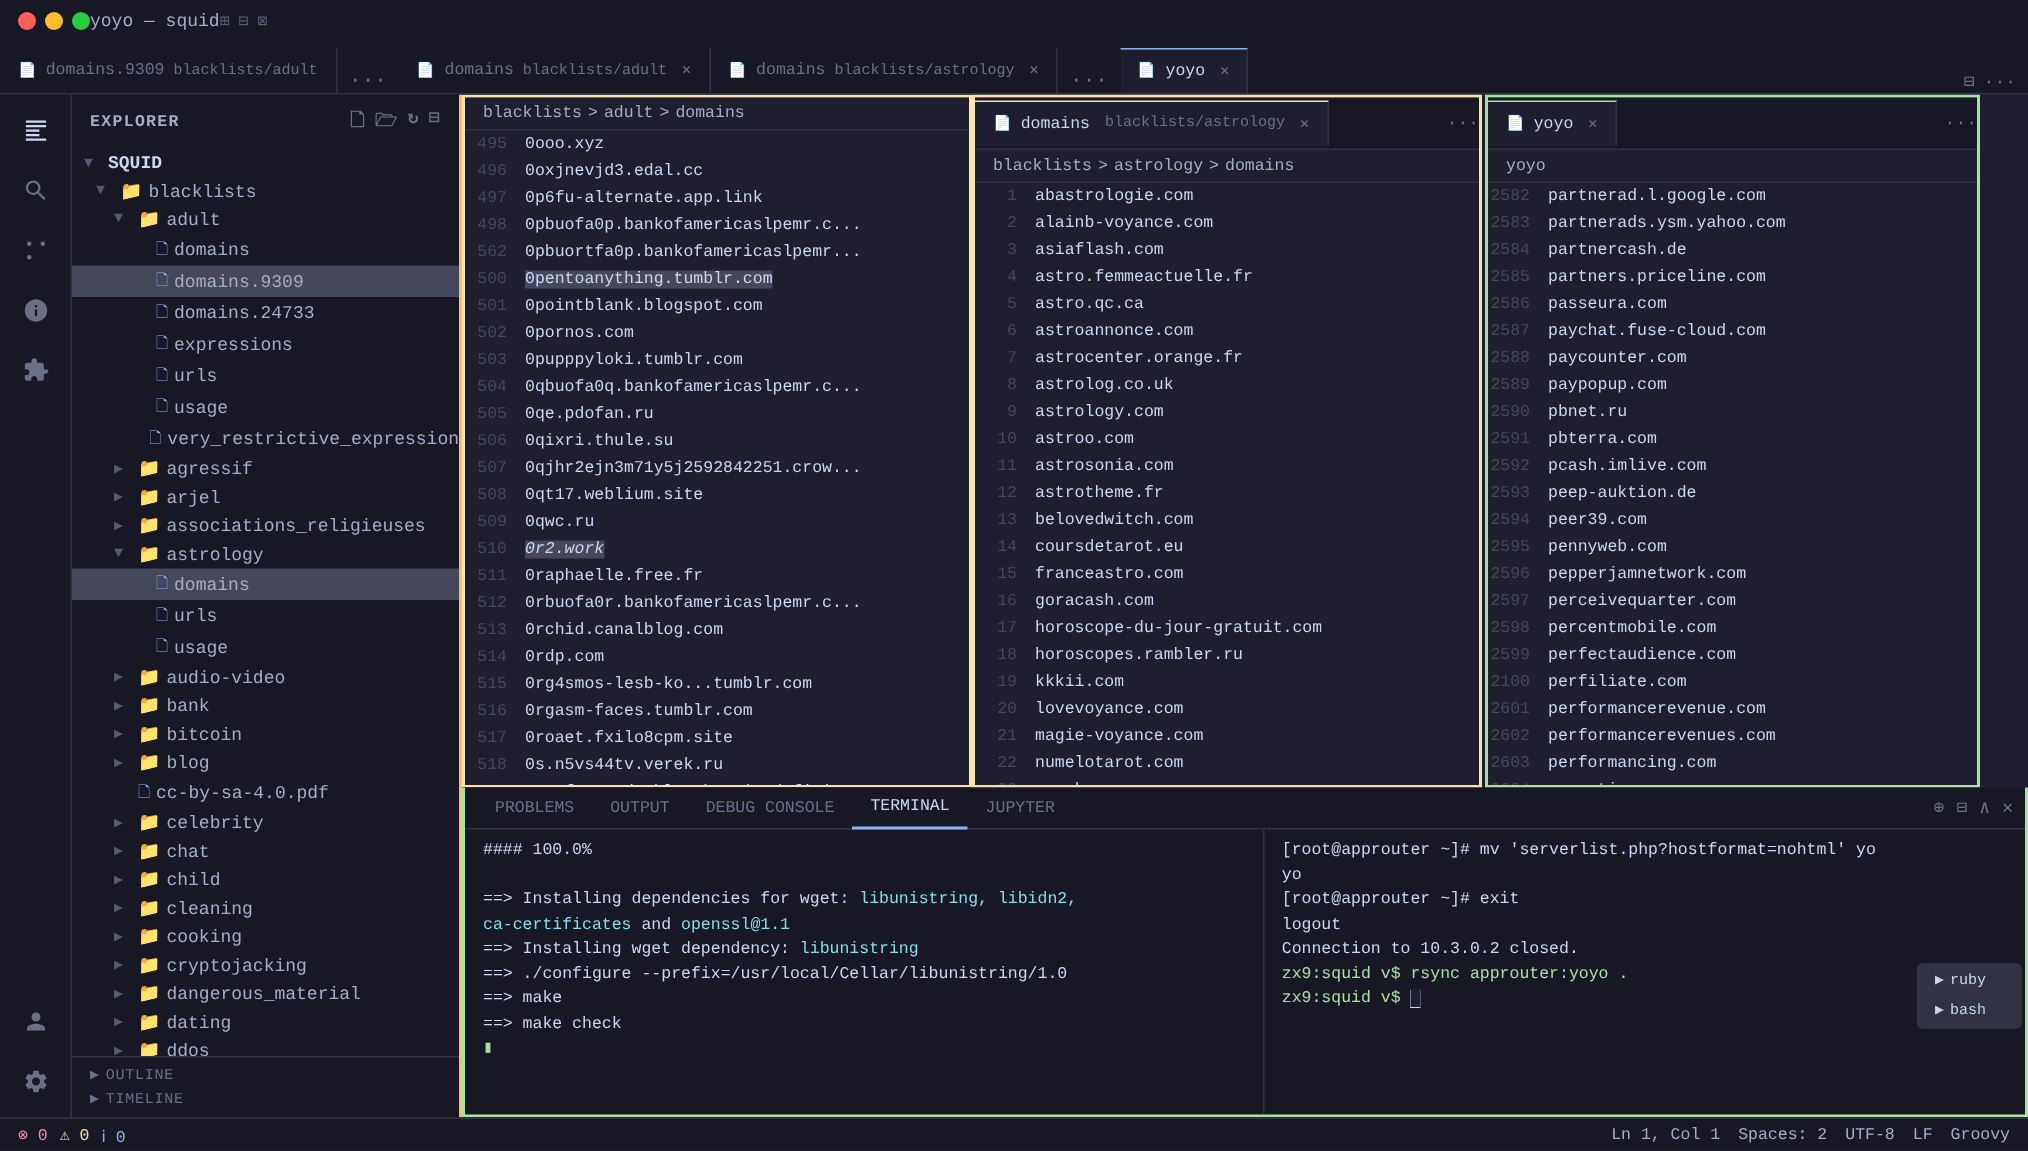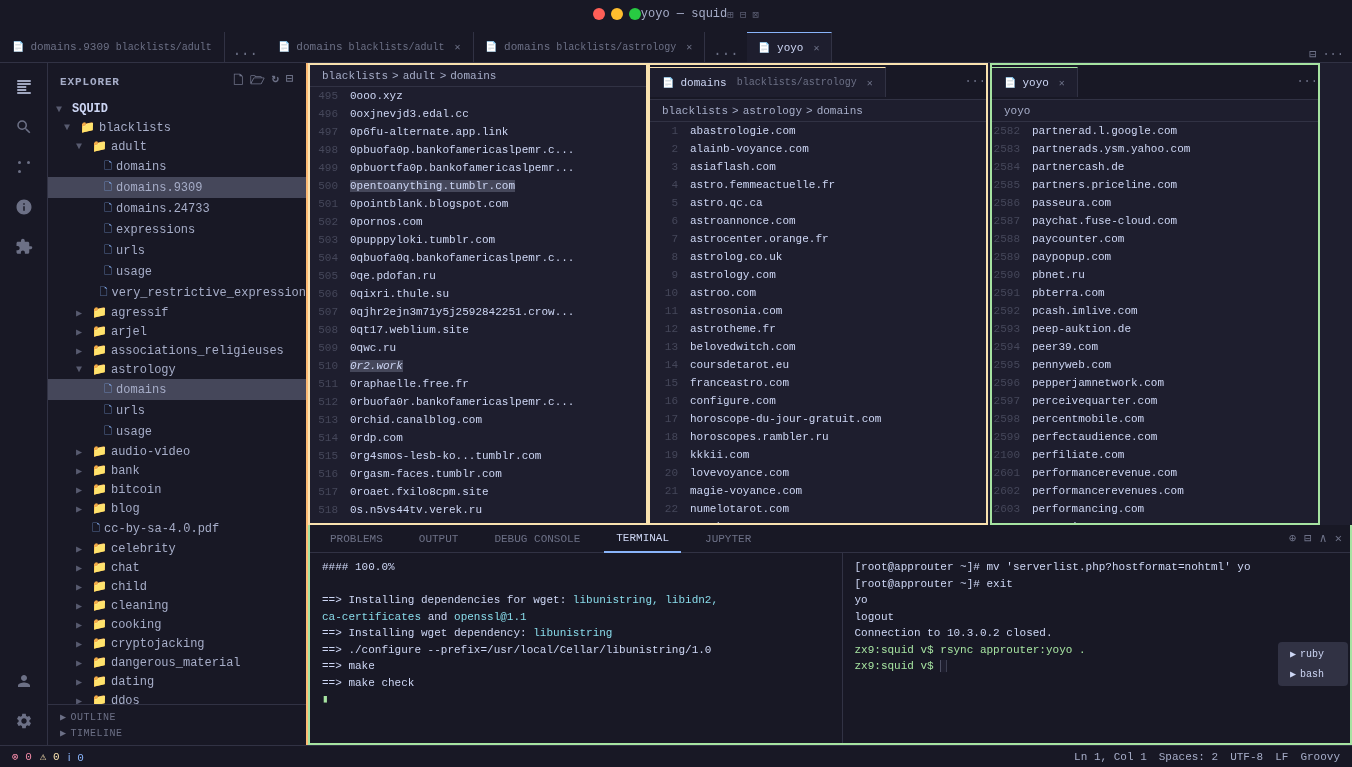--- a/index.html
+++ b/index.html
@@ -14,21 +14,21 @@
       display: flex;
       flex-direction: column;
     }
 
     
     .titlebar {
       height: 28px;
       background: #181825;
       display: flex;
       align-items: center;
-      justify-content: center;
+      justify-content: flex-start;
       padding: 0 12px;
       flex-shrink: 0;
     }
     .titlebar-dots { display: flex; gap: 6px; }
     .dot { width: 12px; height: 12px; border-radius: 50%; }
     .dot-red { background: #ff5f57; }
     .dot-yellow { background: #ffbd2e; }
     .dot-green { background: #28ca42; }
     .titlebar-title { color: #a6adc8; font-size: 12px; }
     .titlebar-controls { display: flex; gap: 6px; color: #585b70; font-size: 11px; }
@@ -240,21 +240,21 @@
       border-top: 1px solid #313244;
       flex-shrink: 0;
     }
     .terminal-tabs {
       display: flex;
       align-items: center;
       height: 28px;
       background: #181825;
       border-bottom: 1px solid #313244;
       padding: 0 8px;
-      gap: 12px;
+      gap: 0;
     }
     .term-tab {
       padding: 0 12px;
       height: 28px;
       display: flex;
       align-items: center;
       font-size: 11px;
       color: #6c7086;
       cursor: pointer;
     }
@@ -625,21 +625,21 @@
             </div>
             <div class="code-line">
               <span class="line-num">497</span>
               <span class="line-content">0p6fu-alternate.app.link</span>
             </div>
             <div class="code-line">
               <span class="line-num">498</span>
               <span class="line-content">0pbuofa0p.bankofamericaslpemr.c...</span>
             </div>
             <div class="code-line">
-              <span class="line-num">499</span>
+              <span class="line-num">562</span>
               <span class="line-content">0pbuortfa0p.bankofamericaslpemr...</span>
             </div>
             <div class="code-line">
               <span class="line-num">500</span>
               <span class="line-content" style="background: rgb(69, 71, 90);">0pentoanything.tumblr.com</span>
             </div>
             <div class="code-line">
               <span class="line-num">501</span>
               <span class="line-content">0pointblank.blogspot.com</span>
             </div>
@@ -791,21 +791,21 @@
             <div class="code-line">
               <span class="line-num">14</span>
               <span class="line-content">coursdetarot.eu</span>
             </div>
             <div class="code-line">
               <span class="line-num">15</span>
               <span class="line-content">franceastro.com</span>
             </div>
             <div class="code-line">
               <span class="line-num">16</span>
-              <span class="line-content">configure.com</span>
+              <span class="line-content">goracash.com</span>
             </div>
             <div class="code-line">
               <span class="line-num">17</span>
               <span class="line-content">horoscope-du-jour-gratuit.com</span>
             </div>
             <div class="code-line">
               <span class="line-num">18</span>
               <span class="line-content">horoscopes.rambler.ru</span>
             </div>
             <div class="code-line">
@@ -975,22 +975,22 @@
           <div>
             <span class="t-white">==&gt; ./configure --prefix=/usr/local/Cellar/libunistring/1.0</span>
           </div>
           <div><span class="t-white">==&gt; make</span></div>
           <div><span class="t-white">==&gt; make check</span></div>
           <div><span class="t-green">▮</span></div>
         </div>
         <div style="flex:1; display:flex; flex-direction:column; overflow:hidden;">
           <div class="terminal-right">
             <div><span class="t-white">[root@approuter ~]# mv 'serverlist.php?hostformat=nohtml' yo</span></div>
+            <div><span class="t-white">yo</span></div>
             <div><span class="t-white">[root@approuter ~]# exit</span></div>
-            <div><span class="t-white">yo</span></div>
             <div><span class="t-white">logout</span></div>
             <div><span class="t-white">Connection to 10.3.0.2 closed.</span></div>
             <div><span class="t-green">zx9:squid v$ rsync approuter:yoyo .</span></div>
             <div><span class="t-green">zx9:squid v$ </span><span class="t-white" style="background:#cdd6f4; color:#1e1e2e;">█</span></div>
           </div>
           <div style="display:flex; flex-direction:column; width:70px; padding:4px; gap:2px; position:absolute; right:4px; top:642px; background:#313244; border-radius:4px;">
             <div class="term-tab-ruby">
               <span>▶</span>
               <span>ruby</span>
             </div>

